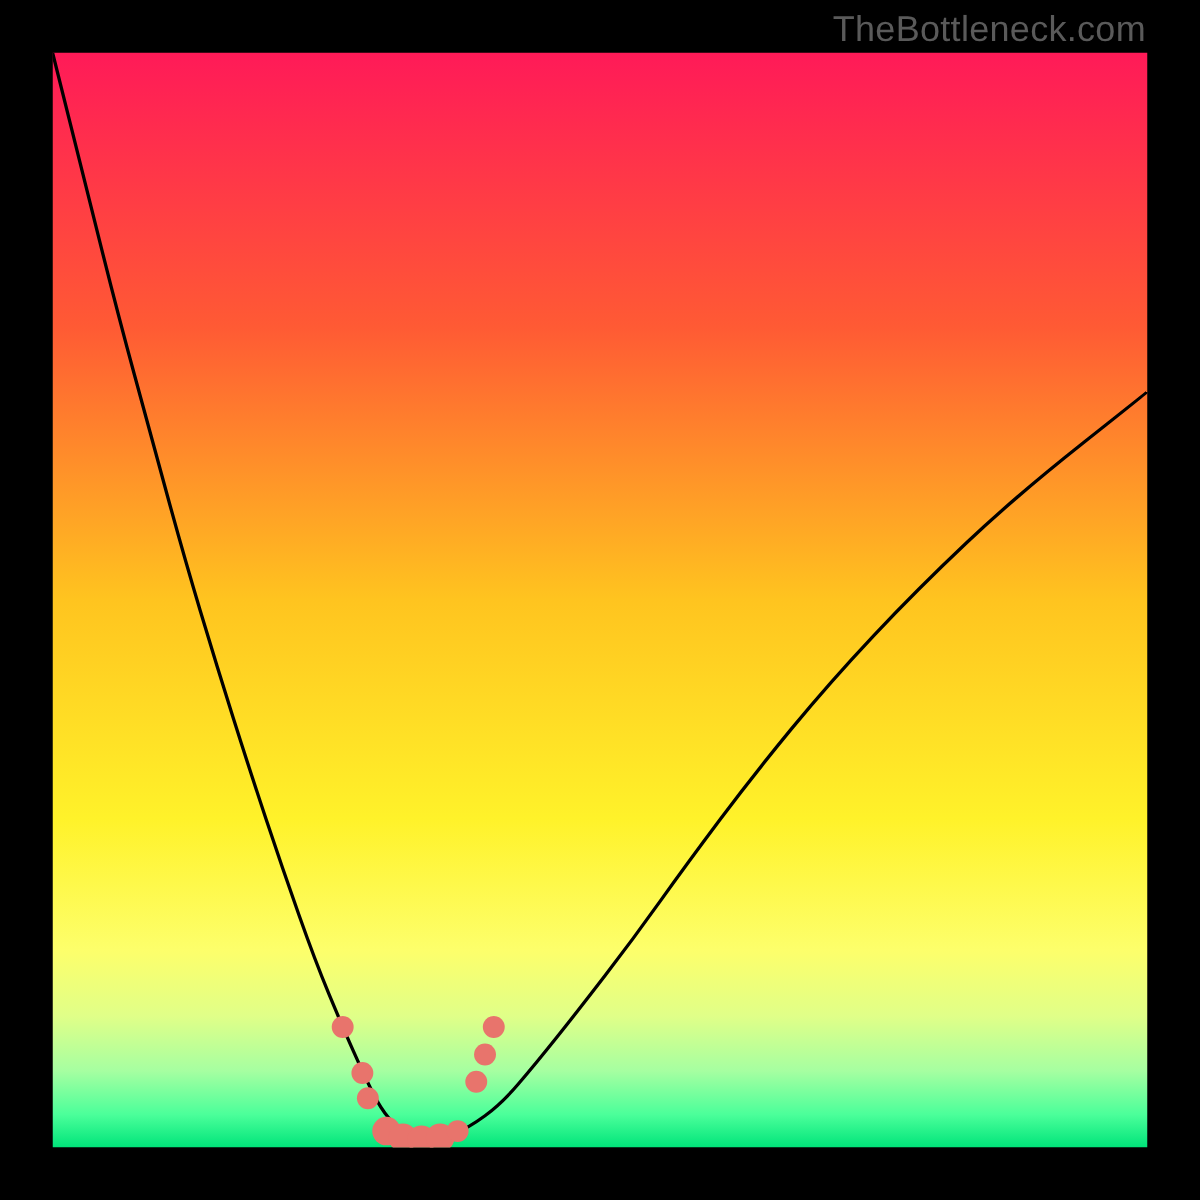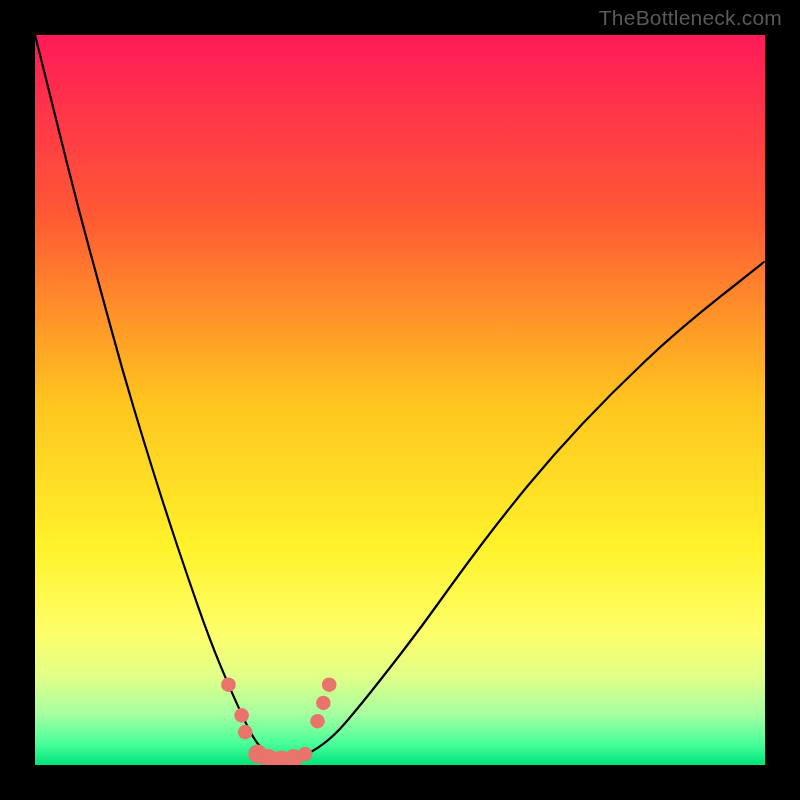--- a/index.html
+++ b/index.html
@@ -34,22 +34,22 @@
   .overlay-svg {
     position: absolute;
     left: 0;
     top: 0;
     width: 100%;
     height: 100%;
   }
   .watermark {
     position: absolute;
     top: 6px;
-    right: 18px;
-    font-size: 21px;
+    right: 36px;
+    font-size: 24px;
     color: #5a5a5a;
     font-weight: 500;
     letter-spacing: 0.2px;
   }
 </style>
 </head>
 <body>
 
 <div class="stage">
 

